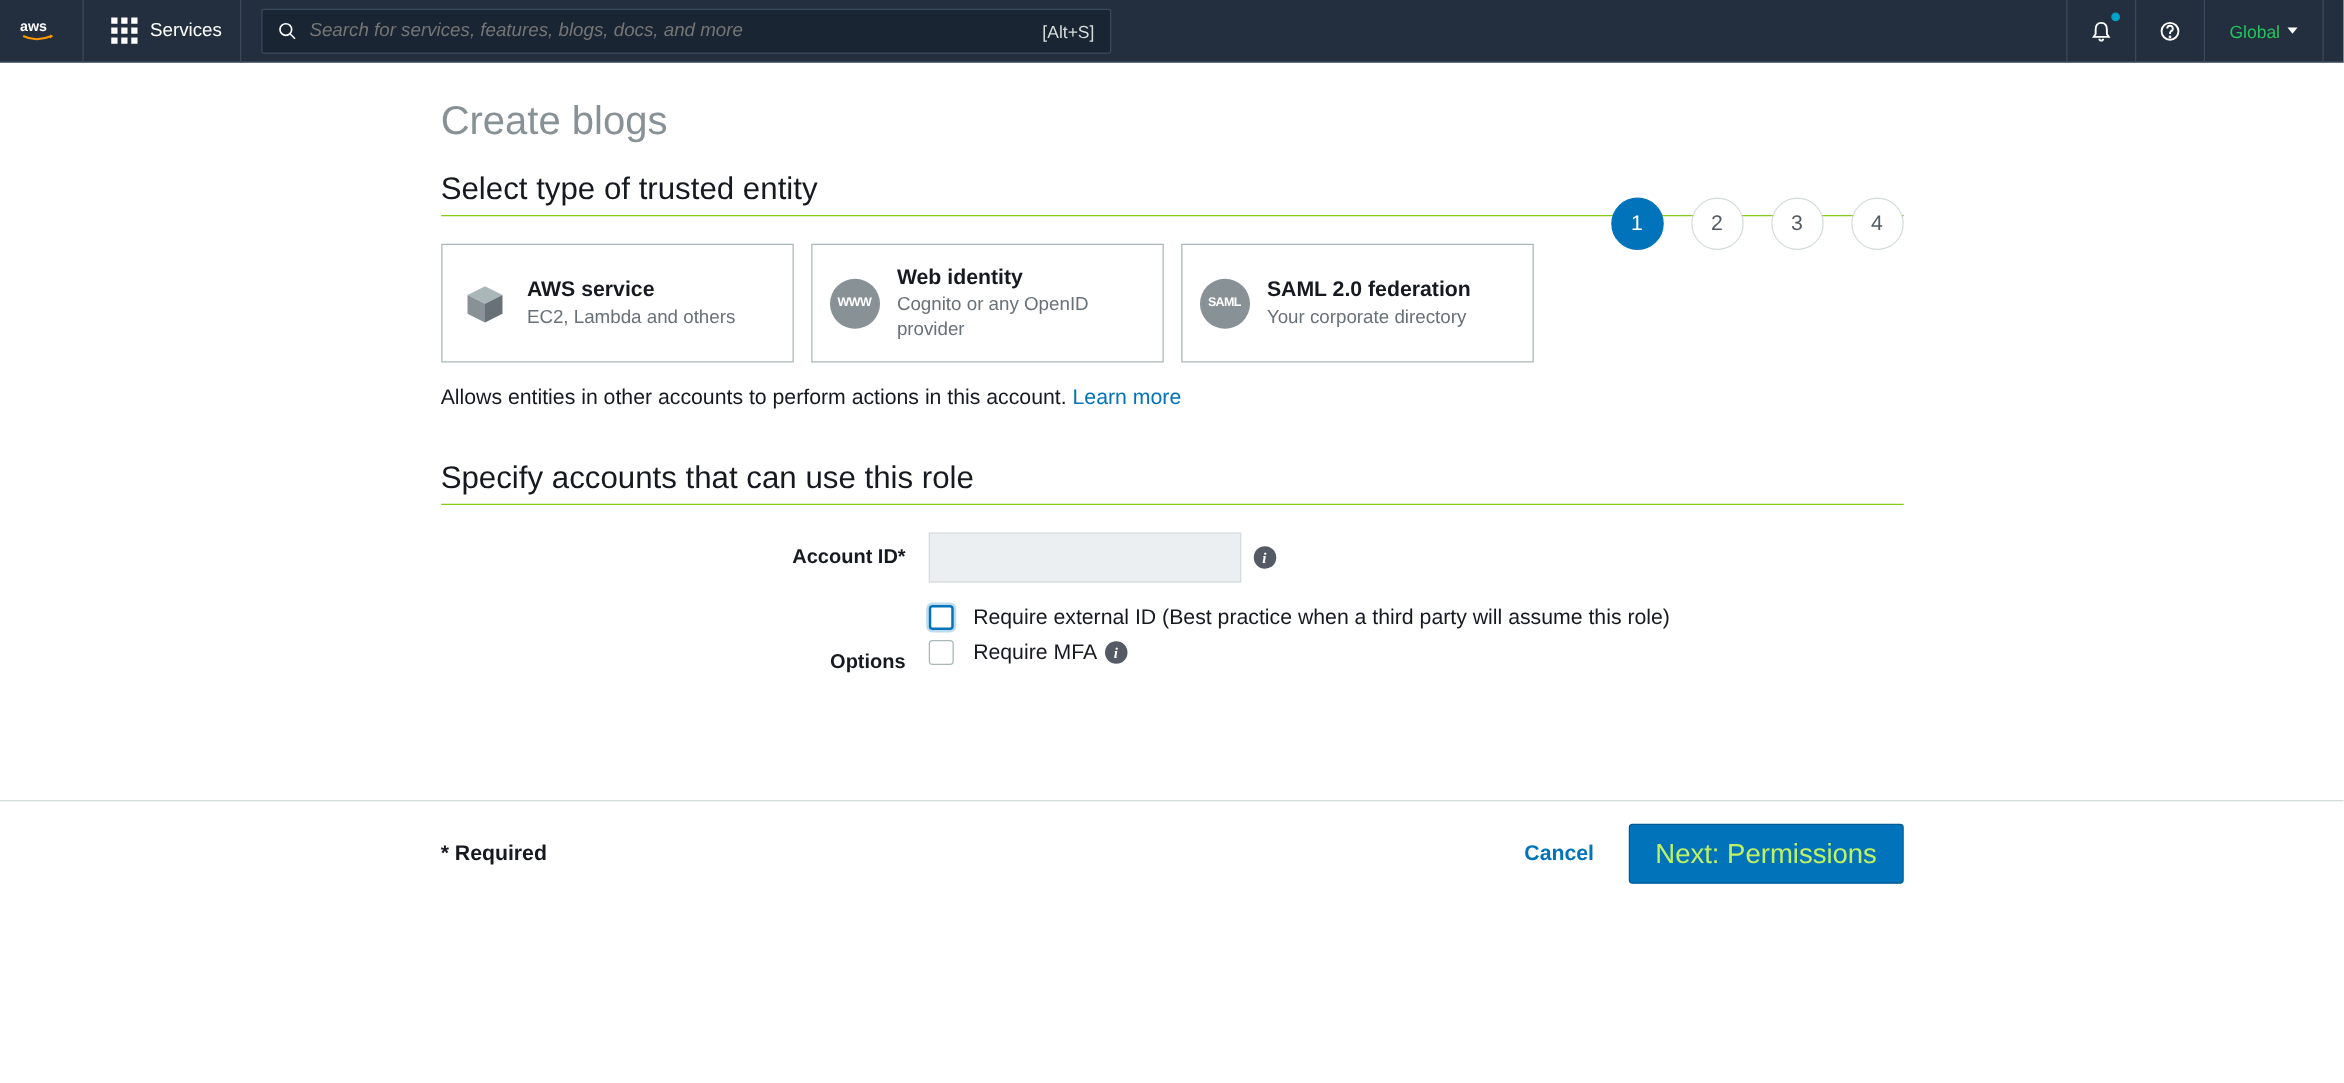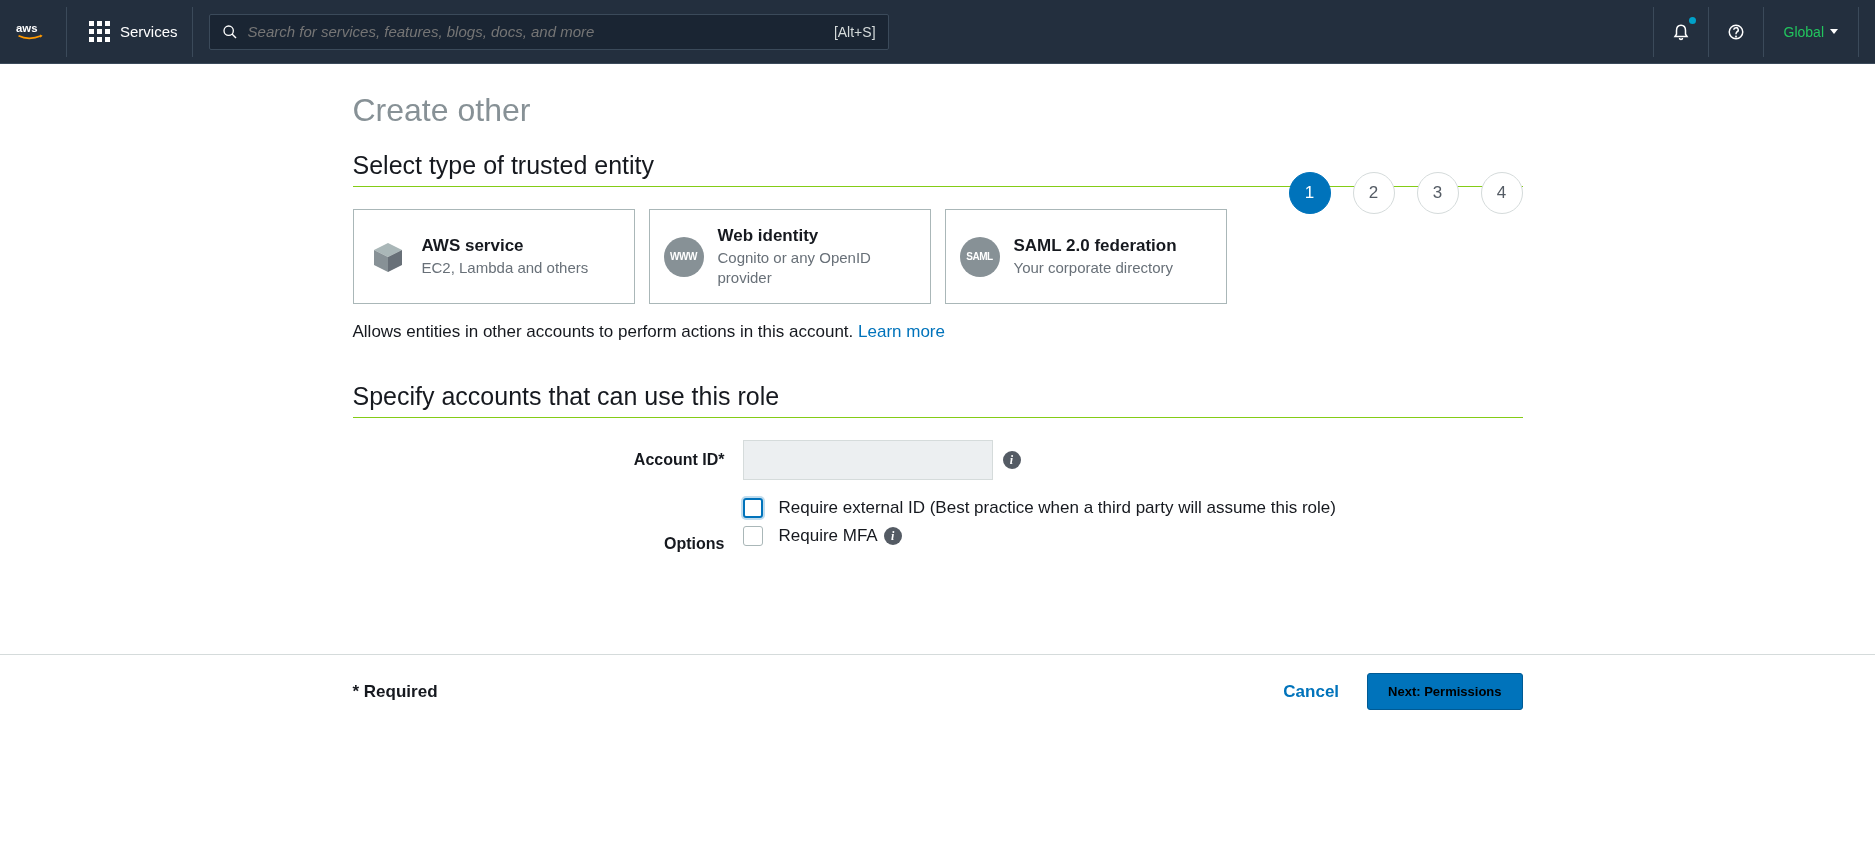--- a/index.html
+++ b/index.html
@@ -1,19 +1,19 @@
 <!DOCTYPE html>
 <html><head>
 <meta charset="utf-8">
 <style>
 * { box-sizing: border-box; margin: 0; padding: 0; }
 body { font-family: "Amazon Ember", "Helvetica Neue", Arial, sans-serif; background: #fff; color: #16191f; }
 
 
-.topnav { background: #232f3e; height: 64px; display: flex; align-items: center; padding: 0 16px; gap: 8px; border-bottom: 1px solid #3b4a5a; }
+.topnav { background: #232f3e; height: 50px; display: flex; align-items: center; padding: 0 16px; gap: 8px; border-bottom: 1px solid #3b4a5a; }
 .aws-logo { display: flex; align-items: center; padding: 0 12px 0 0; border-right: 1px solid #3b4a5a; height: 50px; }
 .aws-logo svg { width: 38px; height: 24px; }
 .services-btn { display: flex; align-items: center; gap: 10px; color: #fff; padding: 0 14px; height: 50px; border-right: 1px solid #3b4a5a; cursor: pointer; }
 .grid-icon { display: grid; grid-template-columns: repeat(3,5px); grid-template-rows: repeat(3,5px); gap: 3px; }
 .grid-icon span { background: #fff; width: 5px; height: 5px; }
 .services-label { font-size: 15px; }
 .search-wrap { flex: 1; max-width: 680px; background: #1a2533; border: 1px solid #3b4a5a; border-radius: 2px; height: 36px; display: flex; align-items: center; padding: 0 12px; gap: 10px; margin-left: 8px; }
 .search-wrap svg { width: 16px; height: 16px; fill: #fff; }
 .search-input { flex: 1; background: transparent; border: none; outline: none; color: #d5dbdb; font-style: italic; font-size: 15px; }
 .search-hint { color: #d5dbdb; font-size: 14px; }
@@ -61,21 +61,21 @@
 .options-row .form-label { padding-top: 0; margin-top: 37px; }
 .chk { width: 20px; height: 20px; border: 1px solid #aab7b8; border-radius: 3px; cursor: pointer; flex-shrink: 0; }
 .chk.highlighted { border: 2px solid #0073bb; box-shadow: 0 0 0 2px rgba(0,115,187,0.25); }
 
 
 .footer { border-top: 1px solid #d5dbdb; margin-top: 100px; padding: 18px 0; }
 .footer-inner { max-width: 1210px; margin: 0 auto; padding: 0 20px; display: flex; align-items: center; }
 .required-note { font-size: 17px; font-weight: 700; color: #16191f; }
 .footer-actions { margin-left: auto; display: flex; align-items: center; gap: 28px; }
 .btn-cancel { color: #0073bb; font-size: 17px; font-weight: 700; cursor: pointer; background: none; border: none; }
-.btn-primary { background: #0073bb; color: #000000; border: 1px solid #005a94; padding: 10px 20px; font-size: 13px; font-weight: 700; border-radius: 3px; cursor: pointer; }
+.btn-primary { background: #0073bb; color: #bef264; border: 1px solid #005a94; padding: 10px 20px; font-size: 22px; font-weight: 400; border-radius: 3px; cursor: pointer; }
 </style>
 </head>
 <body>
 
 <div class="topnav">
   <div class="aws-logo">
     <svg viewBox="0 0 60 36">
         <text x="0" y="18" font-size="18" font-weight="bold" fill="#fff" font-family="Arial">aws</text>
         <path d="M4 24 Q20 32 40 24" stroke="#ff9900" stroke-width="2.5" fill="none"></path>
         <path d="M38 22 L42 24 L38 27" fill="#ff9900"></path>
@@ -119,21 +119,21 @@
     </div>
     <div class="region">
       <span>Global</span>
       <span class="caret-down"></span>
     </div>
   </div>
 </div>
 
 <div class="main">
   <div class="header-row">
-    <h1 class="page-title">Create other</h1>
+    <h1 class="page-title">Create blogs</h1>
     <div class="steps">
       <div class="step-circle active">1</div>
       <div class="step-circle">2</div>
       <div class="step-circle">3</div>
       <div class="step-circle">4</div>
     </div>
   </div>
 
   <h2 class="section-title">Select type of trusted entity</h2>
 

